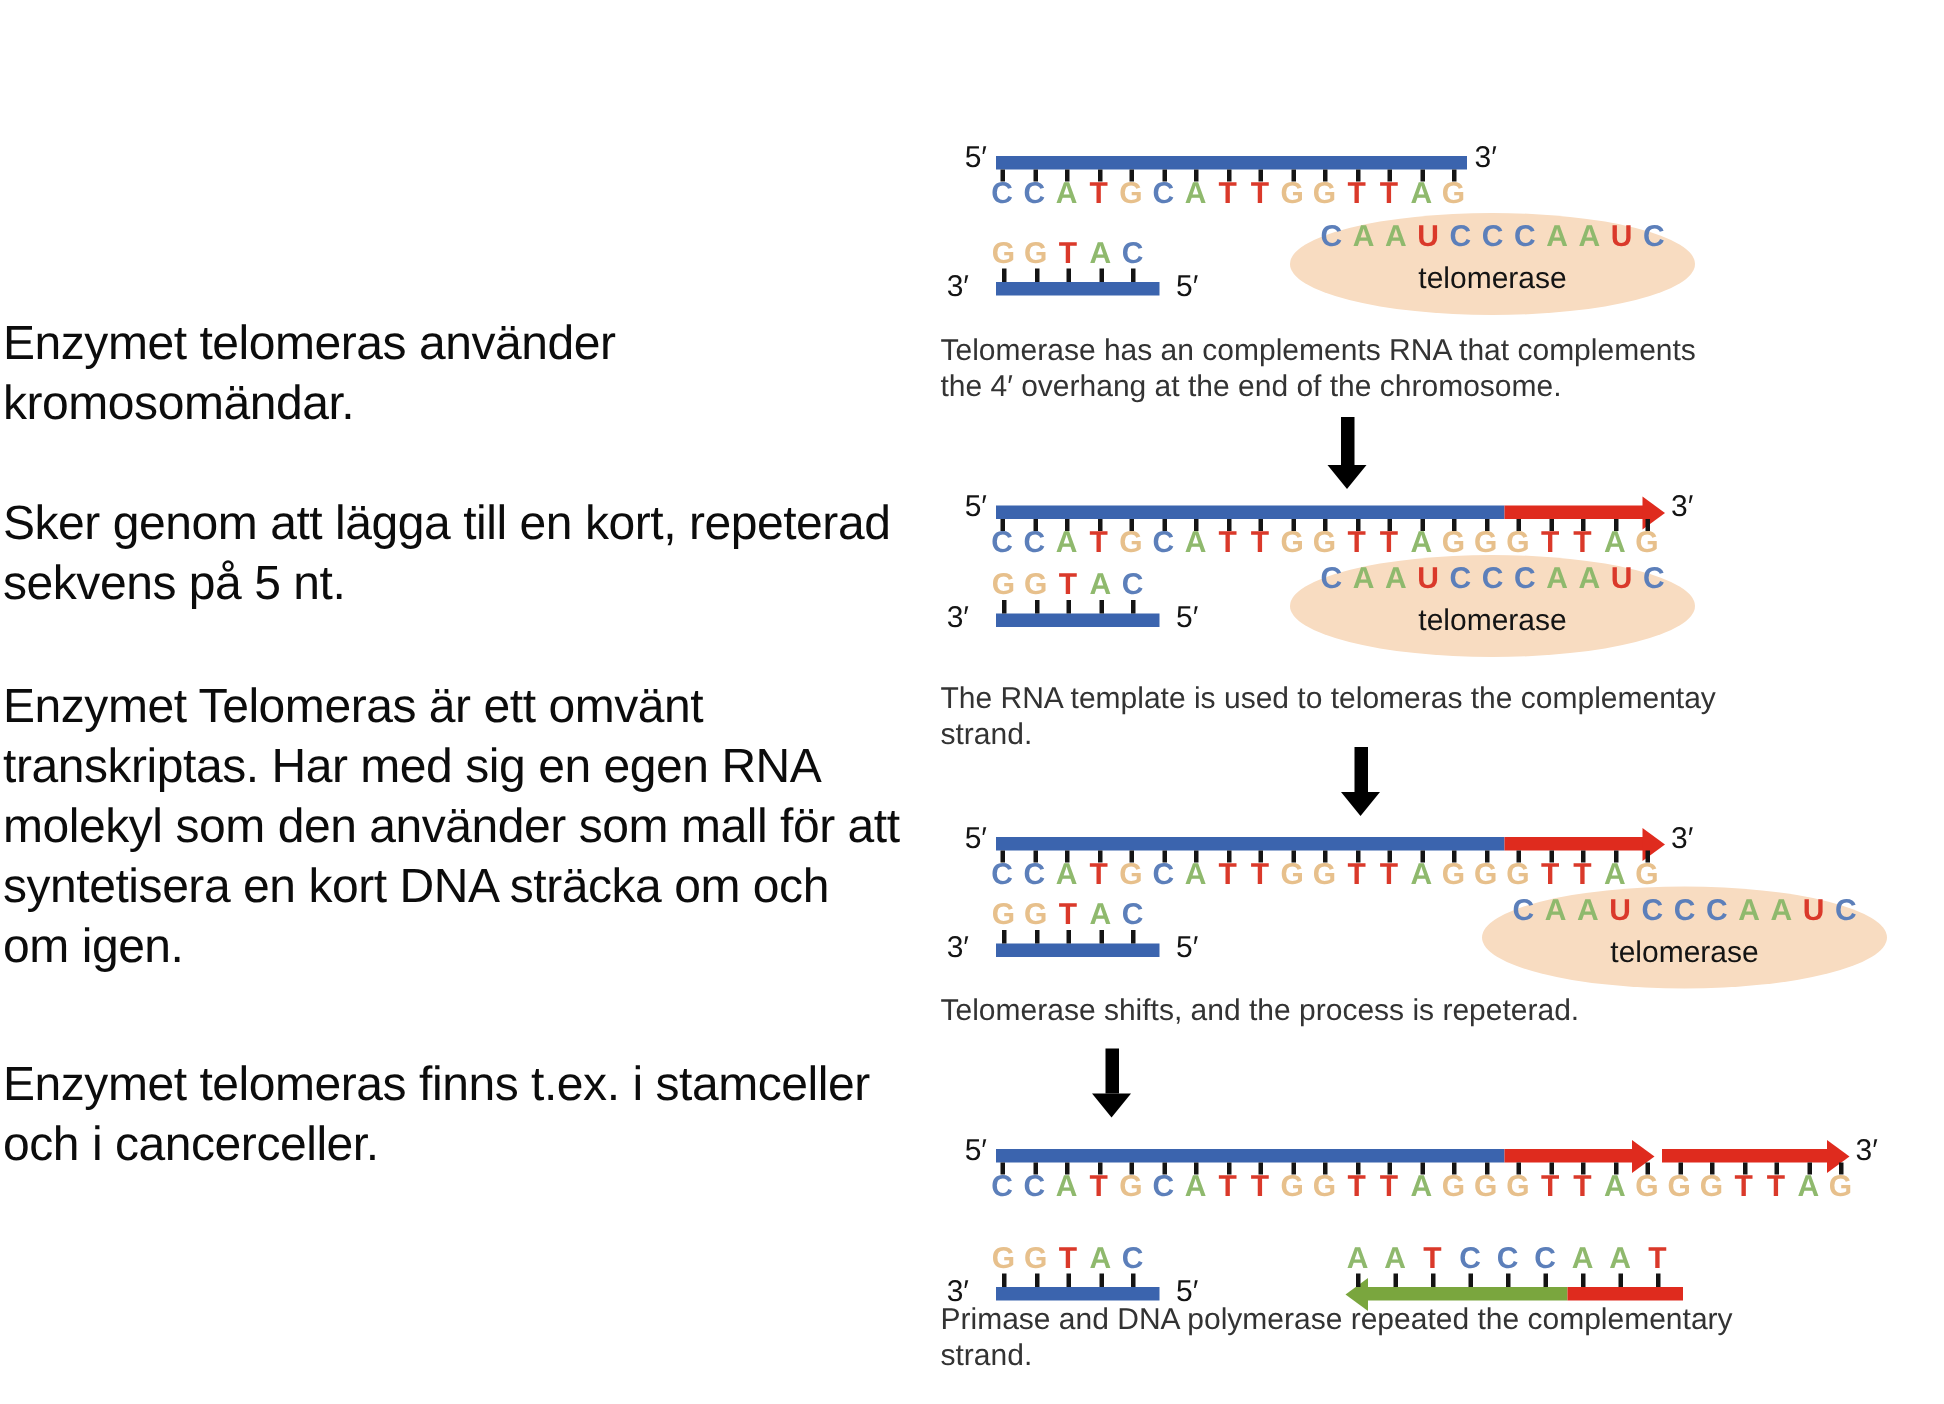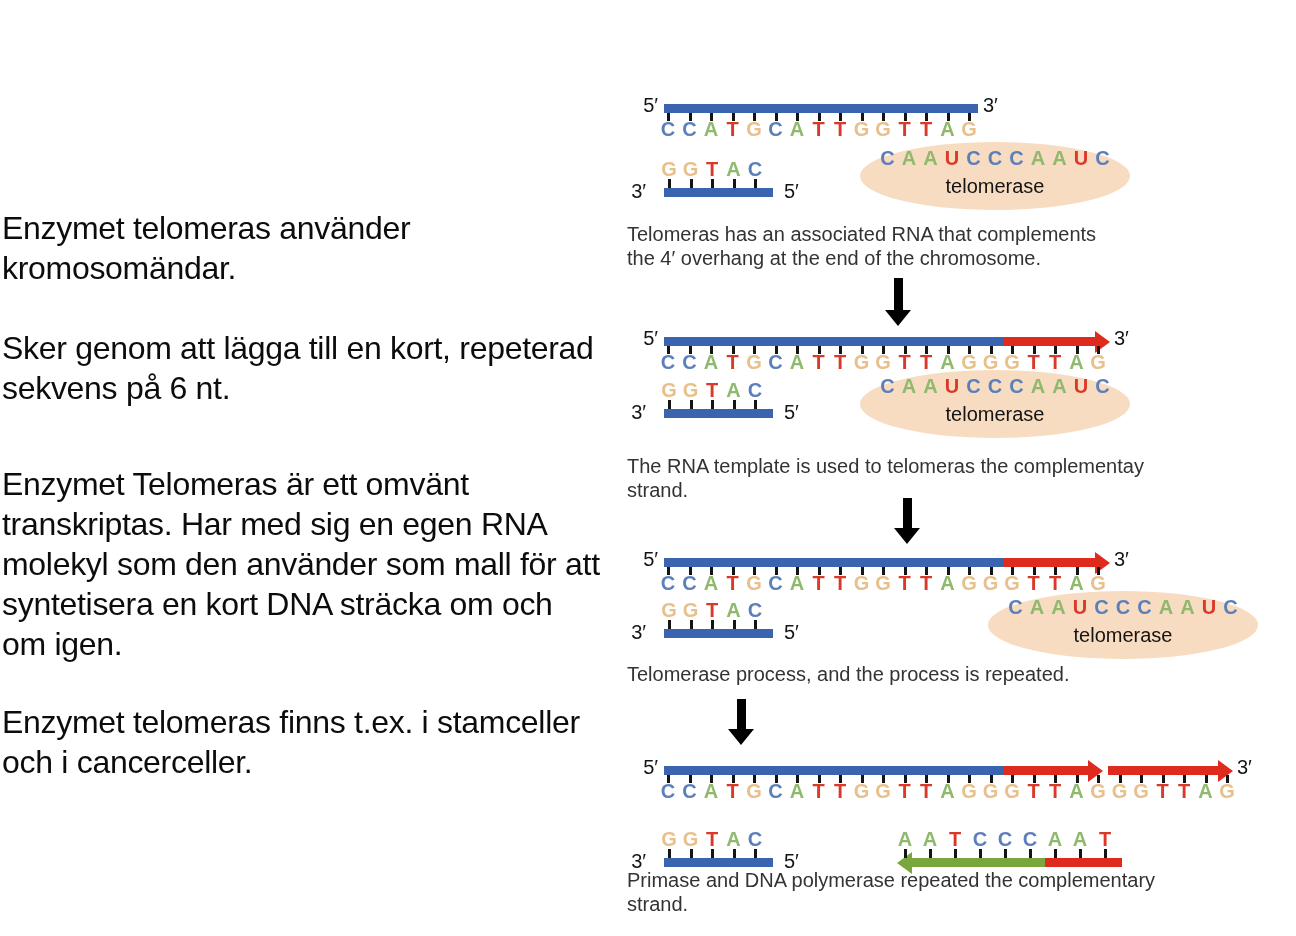--- a/index.html
+++ b/index.html
@@ -20,22 +20,22 @@
   .tel-label{position:absolute;font-size:20px;color:#141414;text-align:center;}
   .tri{position:absolute;width:0;height:0;}
   .shaft{position:absolute;background:#000;}
 </style>
 </head>
 <body>
 
 <div id="slide">
   <div class="notes">
     <p style="top:208px">Enzymet telomeras använder kromosomändar.</p>
-    <p style="top:328px">Sker genom att lägga till en kort, repeterad sekvens på 6 nt.</p>
-    <p style="top:464px">Enzymet Telomeras är ett omvänt transkriptas. Har med sig en egen RNA molekyl som den använder  som mall för att syntetisera en kort DNA sträcka om och om igen.</p>
+    <p style="top:328px">Sker genom att lägga till en kort, repeterad sekvens på 5 nt.</p>
+    <p style="top:450px">Enzymet Telomeras är ett omvänt transkriptas. Har med sig en egen RNA molekyl som den använder  som mall för att syntetisera en kort DNA sträcka om och om igen.</p>
     <p style="top:702px">Enzymet telomeras finns t.ex. i stamceller och i cancerceller.</p>
   </div>
   <div id="diagram">
       <div class="bar" style="left: 664px; top: 104px; width: 314px; background: rgb(59, 100, 174);"></div>
       <div class="plabel" style="left: 620px; top: 94px; width: 38px; text-align: right;">5′</div>
       <div class="plabel" style="left: 983px; top: 94px;">3′</div>
       <div class="tick" style="left: 667px; top: 113px; height: 8px; background: rgb(20, 20, 20);"></div>
       <div class="tick" style="left: 688.5px; top: 113px; height: 8px; background: rgb(20, 20, 20);"></div>
       <div class="tick" style="left: 710px; top: 113px; height: 8px; background: rgb(20, 20, 20);"></div>
       <div class="tick" style="left: 731.5px; top: 113px; height: 8px; background: rgb(20, 20, 20);"></div>
@@ -84,21 +84,21 @@
       <div class="base" style="left: 919.5px; top: 149px; color: rgb(143, 185, 109);">A</div>
       <div class="base" style="left: 941px; top: 149px; color: rgb(218, 57, 42);">U</div>
       <div class="base" style="left: 962.5px; top: 149px; color: rgb(92, 127, 186);">C</div>
       <div class="base" style="left: 984px; top: 149px; color: rgb(92, 127, 186);">C</div>
       <div class="base" style="left: 1005.5px; top: 149px; color: rgb(92, 127, 186);">C</div>
       <div class="base" style="left: 1027px; top: 149px; color: rgb(143, 185, 109);">A</div>
       <div class="base" style="left: 1048.5px; top: 149px; color: rgb(143, 185, 109);">A</div>
       <div class="base" style="left: 1070px; top: 149px; color: rgb(218, 57, 42);">U</div>
       <div class="base" style="left: 1091.5px; top: 149px; color: rgb(92, 127, 186);">C</div>
       <div class="tel-label" style="left: 895px; top: 175px; width: 200px;">telomerase</div>
-      <div class="caption" style="left: 627px; top: 222px;">Telomeras has an associated RNA that complements</div>
+      <div class="caption" style="left: 627px; top: 222px;">Telomerase has an complements RNA that complements</div>
       <div class="caption" style="left: 627px; top: 246px;">the 4′ overhang at the end of the chromosome.</div>
       <div class="shaft" style="left: 894px; top: 278px; width: 9px; height: 32px;"></div>
       <div class="tri" style="left: 885px; top: 310px; border-left: 13px solid transparent; border-right: 13px solid transparent; border-top: 16px solid rgb(0, 0, 0);"></div>
       <div class="bar" style="left: 664px; top: 337px; width: 339px; background: rgb(59, 100, 174);"></div>
       <div class="bar" style="left: 1003px; top: 337px; width: 93px; background: rgb(223, 43, 30);"></div>
       <div class="tri" style="left: 1095px; top: 330.5px; border-top: 11px solid transparent; border-bottom: 11px solid transparent; border-left: 15px solid rgb(223, 43, 30);"></div>
       <div class="plabel" style="left: 620px; top: 327px; width: 38px; text-align: right;">5′</div>
       <div class="plabel" style="left: 1114px; top: 327px;">3′</div>
       <div class="tick" style="left: 667px; top: 346px; height: 8px; background: rgb(20, 20, 20);"></div>
       <div class="tick" style="left: 688.5px; top: 346px; height: 8px; background: rgb(20, 20, 20);"></div>
@@ -238,21 +238,21 @@
       <div class="base" style="left: 1047.5px; top: 598px; color: rgb(143, 185, 109);">A</div>
       <div class="base" style="left: 1069px; top: 598px; color: rgb(218, 57, 42);">U</div>
       <div class="base" style="left: 1090.5px; top: 598px; color: rgb(92, 127, 186);">C</div>
       <div class="base" style="left: 1112px; top: 598px; color: rgb(92, 127, 186);">C</div>
       <div class="base" style="left: 1133.5px; top: 598px; color: rgb(92, 127, 186);">C</div>
       <div class="base" style="left: 1155px; top: 598px; color: rgb(143, 185, 109);">A</div>
       <div class="base" style="left: 1176.5px; top: 598px; color: rgb(143, 185, 109);">A</div>
       <div class="base" style="left: 1198px; top: 598px; color: rgb(218, 57, 42);">U</div>
       <div class="base" style="left: 1219.5px; top: 598px; color: rgb(92, 127, 186);">C</div>
       <div class="tel-label" style="left: 1023px; top: 624px; width: 200px;">telomerase</div>
-      <div class="caption" style="left: 627px; top: 662px;">Telomerase process, and the process is repeated.</div>
+      <div class="caption" style="left: 627px; top: 662px;">Telomerase shifts, and the process is repeterad.</div>
       <div class="shaft" style="left: 737px; top: 699px; width: 9px; height: 30px;"></div>
       <div class="tri" style="left: 728px; top: 729px; border-left: 13px solid transparent; border-right: 13px solid transparent; border-top: 16px solid rgb(0, 0, 0);"></div>
       <div class="bar" style="left: 664px; top: 766px; width: 339px; background: rgb(59, 100, 174);"></div>
       <div class="bar" style="left: 1003px; top: 766px; width: 86px; background: rgb(223, 43, 30);"></div>
       <div class="tri" style="left: 1088px; top: 759.5px; border-top: 11px solid transparent; border-bottom: 11px solid transparent; border-left: 15px solid rgb(223, 43, 30);"></div>
       <div class="bar" style="left: 1108px; top: 766px; width: 111px; background: rgb(223, 43, 30);"></div>
       <div class="tri" style="left: 1218px; top: 759.5px; border-top: 11px solid transparent; border-bottom: 11px solid transparent; border-left: 15px solid rgb(223, 43, 30);"></div>
       <div class="plabel" style="left: 620px; top: 756px; width: 38px; text-align: right;">5′</div>
       <div class="plabel" style="left: 1237px; top: 756px;">3′</div>
       <div class="tick" style="left: 667px; top: 775px; height: 8px; background: rgb(20, 20, 20);"></div>

